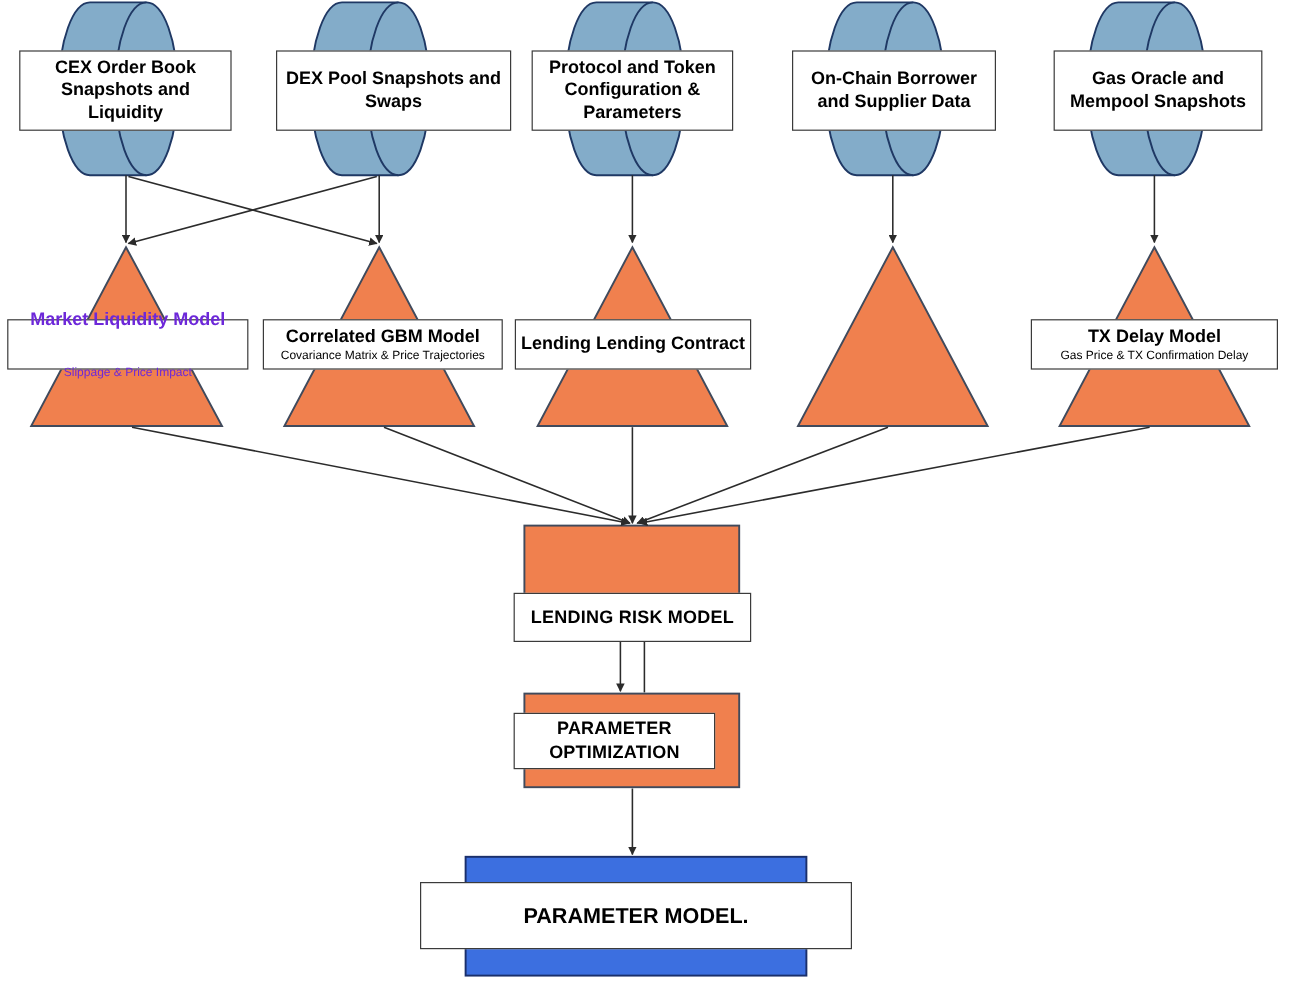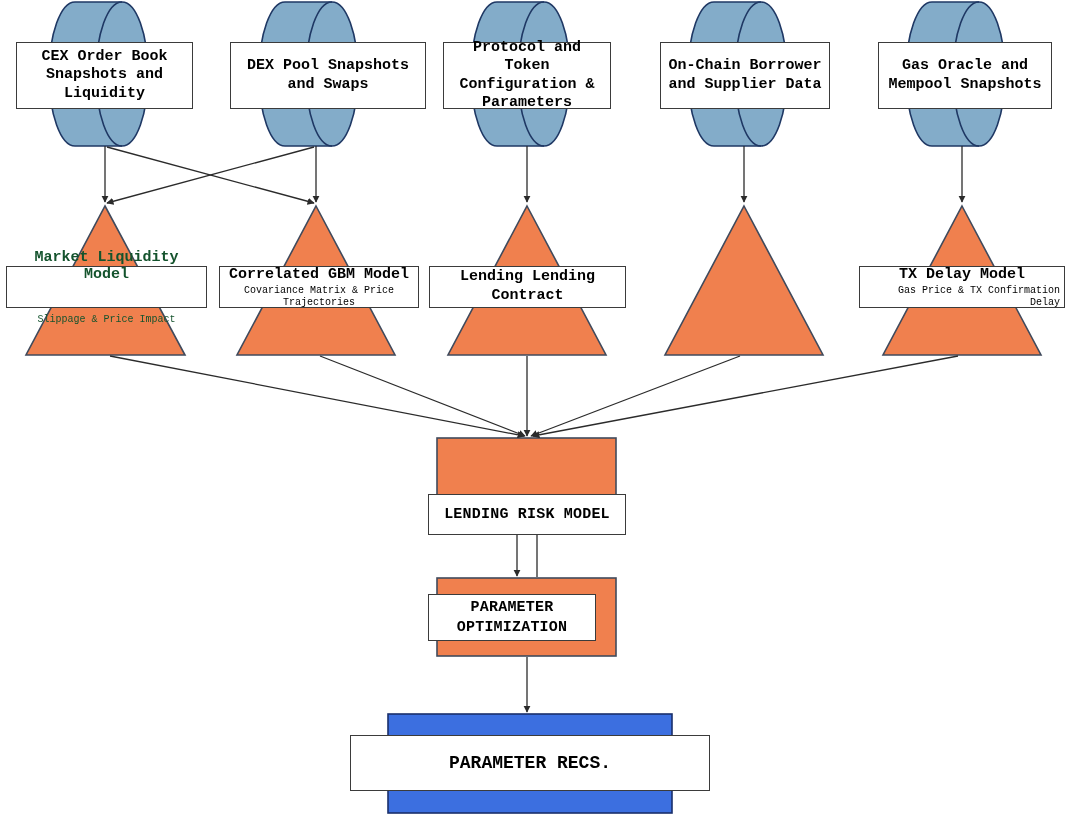--- a/index.html
+++ b/index.html
@@ -11,21 +11,20 @@
   body {
     font-family: "Liberation Sans", sans-serif;
     -webkit-font-smoothing: antialiased;
   }
   #diagram-root {
     position: relative;
     width: 1080px;
     height: 818px;
     background: #ffffff;
     overflow: hidden;
-    font-family: Liberation Mono, monospace;
   }
   
   #shapes-layer, #edges-layer {
     position: absolute;
     left: 0;
     top: 0;
     width: 1080px;
     height: 818px;
   }
   #shapes-layer { z-index: 1; }
@@ -173,21 +172,21 @@
   </div>
 
   <div class="label-box src-label" style="left: 660px; top: 42px; width: 170px; height: 67px; border-color: rgb(59, 59, 59); color: rgb(0, 0, 0);">
     <span class="label-title">On-Chain Borrower and Supplier Data</span>
   </div>
 
   <div class="label-box src-label" style="left: 878px; top: 42px; width: 174px; height: 67px; border-color: rgb(59, 59, 59); color: rgb(0, 0, 0);">
     <span class="label-title">Gas Oracle and Mempool Snapshots</span>
   </div>
 
-  <div class="label-box model-label" style="left: 6px; top: 266px; width: 201px; height: 42px; border-color: rgb(59, 59, 59); color: #14532d; gap: 28px;">
+  <div class="label-box model-label" style="left: 6px; top: 266px; width: 201px; height: 42px; border-color: rgb(59, 59, 59); color: #6d28d9; gap: 28px;">
     <span class="label-title">Market Liquidity Model</span>
     <span class="label-sub">Slippage &amp; Price Impact</span>
   </div>
 
   <div class="label-box model-label" style="left: 219px; top: 266px; width: 200px; height: 42px; border-color: rgb(59, 59, 59); color: rgb(0, 0, 0);">
     <span class="label-title">Correlated GBM Model</span>
     <span class="label-sub">Covariance Matrix &amp; Price Trajectories</span>
   </div>
 
   <div class="label-box model-label two-line-title" style="left: 429px; top: 266px; width: 197px; height: 42px; border-color: rgb(59, 59, 59); color: rgb(0, 0, 0);">
@@ -202,16 +201,16 @@
 
   <div class="label-box proc-label" style="left: 428px; top: 454px; width: 198px; height: 41px; border-color: rgb(59, 59, 59); color: rgb(0, 0, 0); margin-top: 40px;">
     <span class="label-title">LENDING RISK MODEL</span>
   </div>
 
   <div class="label-box proc-label" style="left: 428px; top: 594px; width: 168px; height: 47px; border-color: rgb(59, 59, 59); color: rgb(0, 0, 0);">
     <span class="label-title">PARAMETER OPTIMIZATION</span>
   </div>
 
   <div class="label-box out-label" style="left: 350px; top: 735px; width: 360px; height: 56px; border-color: rgb(59, 59, 59); color: rgb(0, 0, 0);">
-    <span class="label-title">PARAMETER RECS.</span>
+    <span class="label-title">PARAMETER MODEL.</span>
   </div>
 
 </div>
 
 </body></html>

